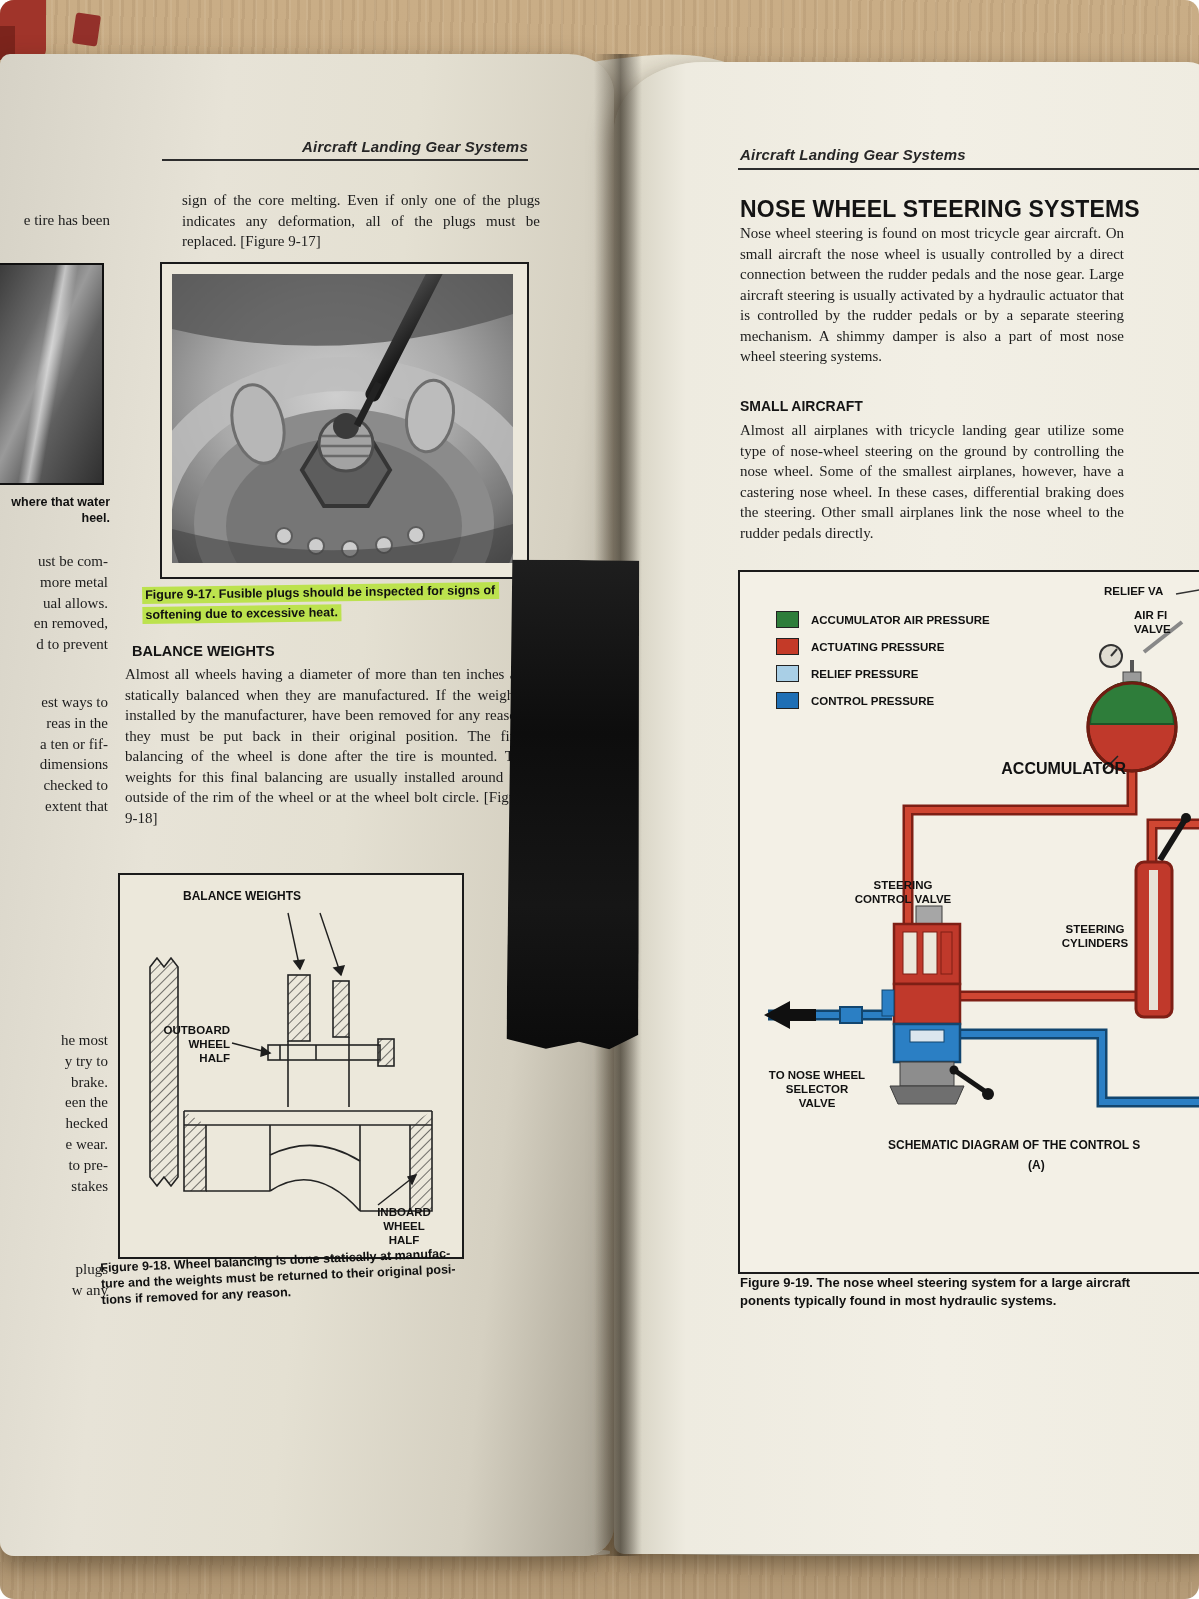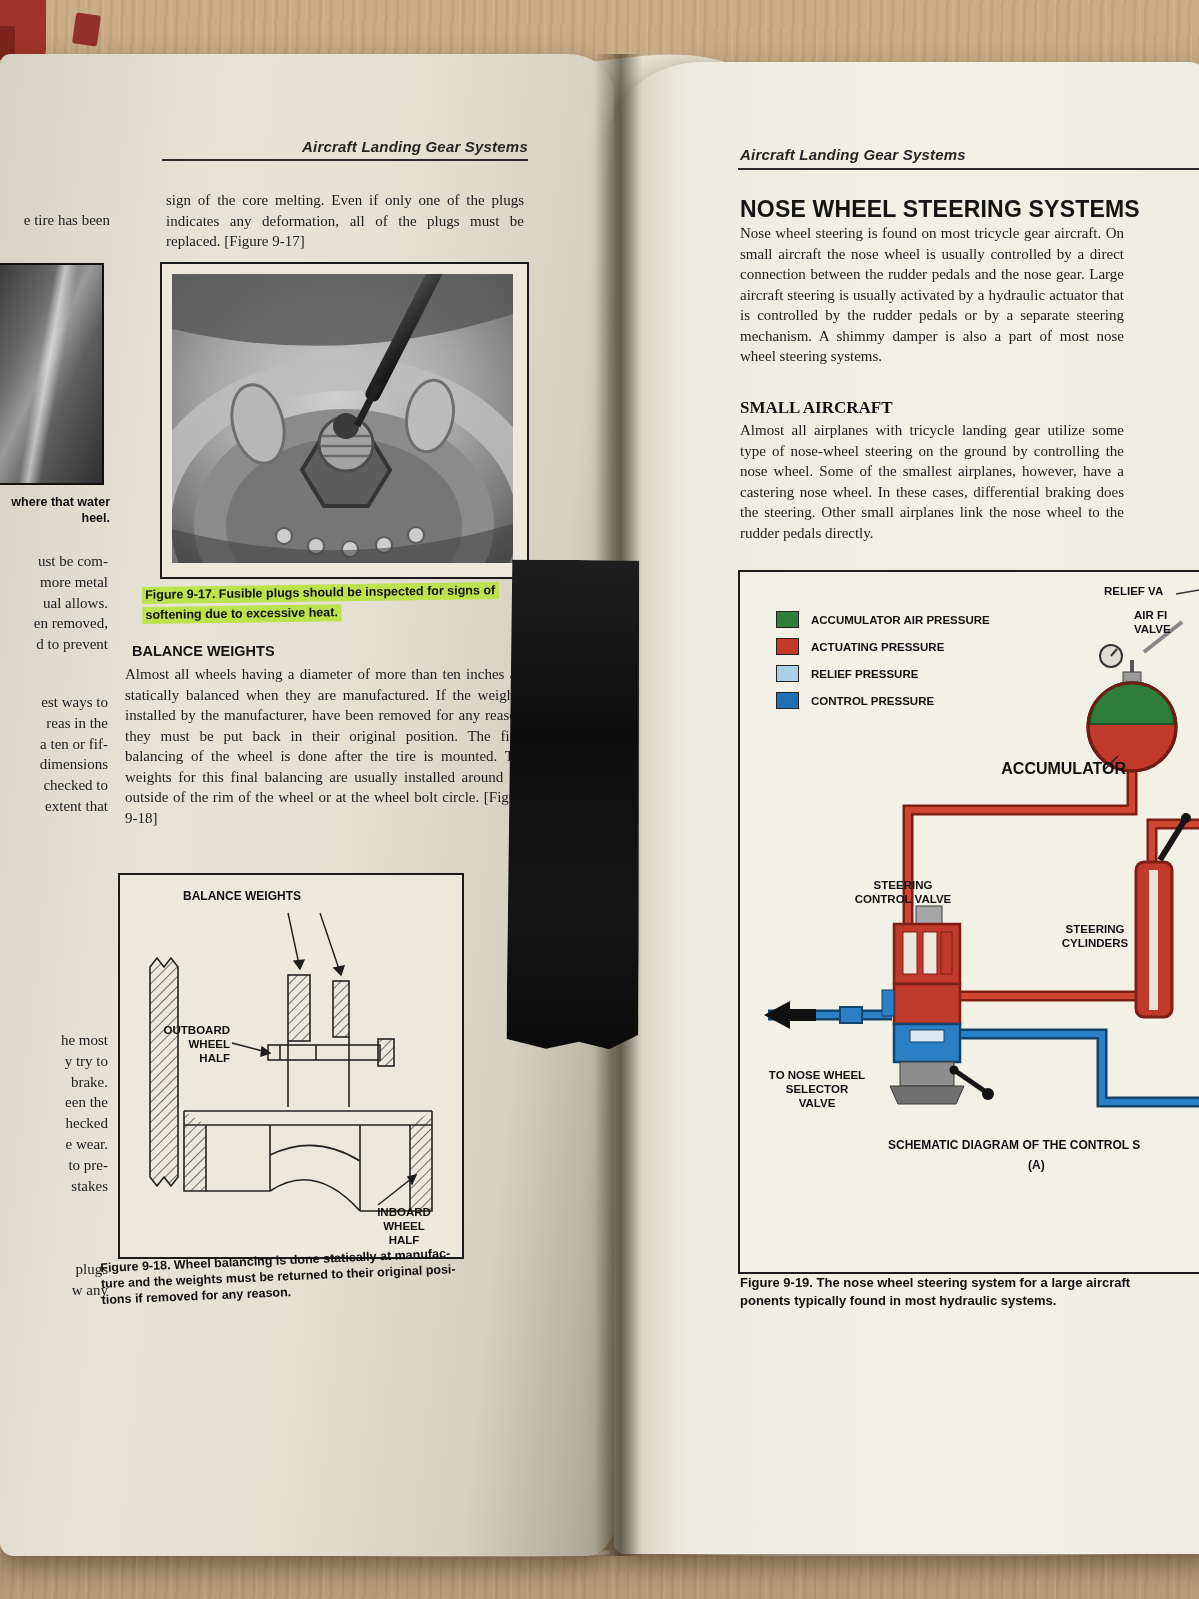--- a/index.html
+++ b/index.html
@@ -3,26 +3,27 @@
 <meta charset="utf-8">
 <style>
   html,body{margin:0;padding:0;}
   #canvas{
     position:relative;width:1199px;height:1599px;overflow:hidden;
     background:
       repeating-linear-gradient(92deg, rgba(110,80,50,.10) 0 3px, rgba(0,0,0,0) 3px 11px),
       repeating-linear-gradient(90deg, rgba(255,244,224,.08) 0 2px, rgba(0,0,0,0) 2px 17px),
       linear-gradient(180deg,#c9ad86 0%,#c0a57f 45%,#b59b77 100%);
     font-family:"Liberation Sans",sans-serif;
+    border-radius:14px;
   }
   .abs{position:absolute;}
   .serif{font-family:"Liberation Serif",serif;font-size:15px;line-height:20.5px;color:#1c1c1c;text-align:justify;}
   .hdr{font-family:"Liberation Sans",sans-serif;font-style:italic;font-weight:bold;font-size:15px;color:#262626;letter-spacing:.2px;}
   .h1{font-family:"Liberation Sans",sans-serif;font-weight:bold;font-size:23px;color:#141414;letter-spacing:.2px;}
-  .h2{font-family:Liberation Serif, serif;font-weight:bold;font-size:17px;color:#141414;}
+  .h2{font-family:Liberation Sans, sans-serif;font-weight:bold;font-size:14px;color:#141414;}
   .h3{font-family:"Liberation Sans",sans-serif;font-weight:bold;font-size:14.5px;color:#141414;}
   .cap{font-family:"Liberation Sans",sans-serif;font-weight:bold;font-size:12.5px;line-height:16px;color:#101010;}
   .cap13{font-family:"Liberation Sans",sans-serif;font-weight:bold;font-size:13px;line-height:17.5px;color:#101010;}
   .lbl{font-family:"Liberation Sans",sans-serif;font-weight:bold;font-size:11.5px;line-height:14px;color:#111;white-space:pre-line;}
   .pre{white-space:pre-line;}
   .frag{font-family:"Liberation Serif",serif;font-size:15px;line-height:20.8px;color:#1c1c1c;text-align:right;white-space:pre-line;}
   .rule{background:#2d2d2d;height:2px;}
   .page{position:absolute;}
   #left-page{
     left:0;top:54px;width:614px;height:1502px;
@@ -93,21 +94,21 @@
 y try to
 brake.
 een the
 hecked
 e wear.
 to pre-
 stakes</div>
     <div class="abs frag" style="left:0;top:1205px;width:108px;">plugs
 w any</div>
 
-    <div class="abs serif" style="left:166px;top:136px;width:358px;">sign of the core melting. Even if only one of the plugs indicates any deformation, all of the plugs must be replaced. [Figure 9-17]</div>
+    <div class="abs serif" style="left:182px;top:136px;width:358px;">sign of the core melting. Even if only one of the plugs indicates any deformation, all of the plugs must be replaced. [Figure 9-17]</div>
 
     <div class="abs figbox" style="left:160px;top:208px;width:365px;height:313px;padding:0;">
       <svg class="abs" style="left:10px;top:10px;" width="341" height="289" viewBox="0 0 341 289">
         <defs>
           <radialGradient id="rg17" cx="48%" cy="42%" r="78%">
             <stop offset="0%" stop-color="#cfcfcf"></stop>
               <stop offset="45%" stop-color="#a9a9a9"></stop>
             <stop offset="78%" stop-color="#787878"></stop>
               <stop offset="100%" stop-color="#4e4e4e"></stop>
           </radialGradient>

